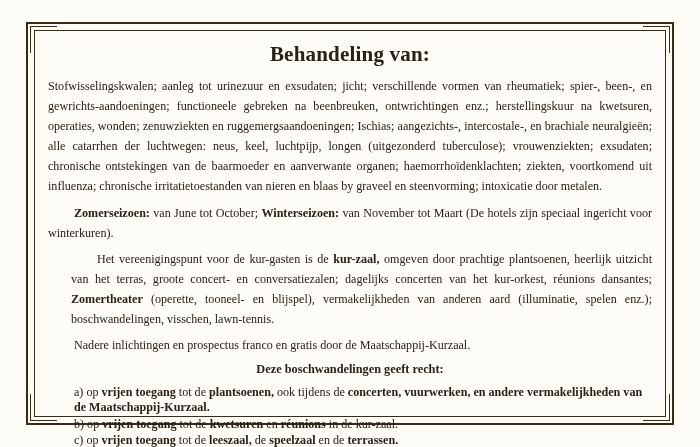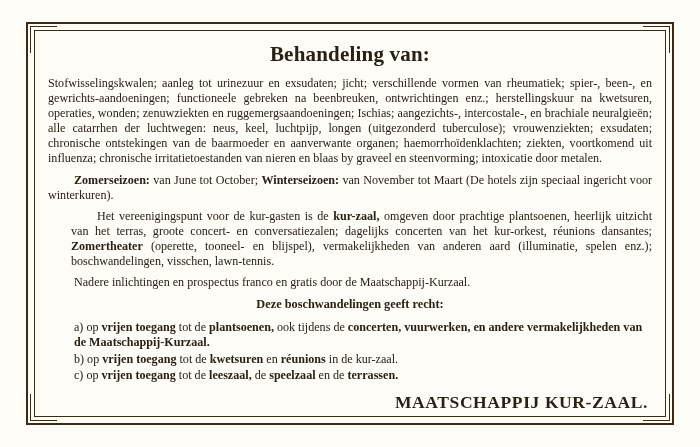--- a/index.html
+++ b/index.html
@@ -66,21 +66,21 @@
     text-align: center;
     font-size: 21px;
     font-weight: bold;
     letter-spacing: 0.2px;
     margin-bottom: 9px;
     font-family: "Liberation Serif", serif;
   }
   p {
     margin: 0 0 6px 0;
     font-size: 12.1px;
-    line-height: 15px;
+    line-height: 20px;
     text-align: justify;
     text-justify: inter-word;
     hyphens: none;
   }
   .para-indent { text-indent: 26px; margin-left: 23px; }
   b, .b { font-weight: bold; }
   .seasons {
     text-align: justify;
     margin-top: 7px;
   }

